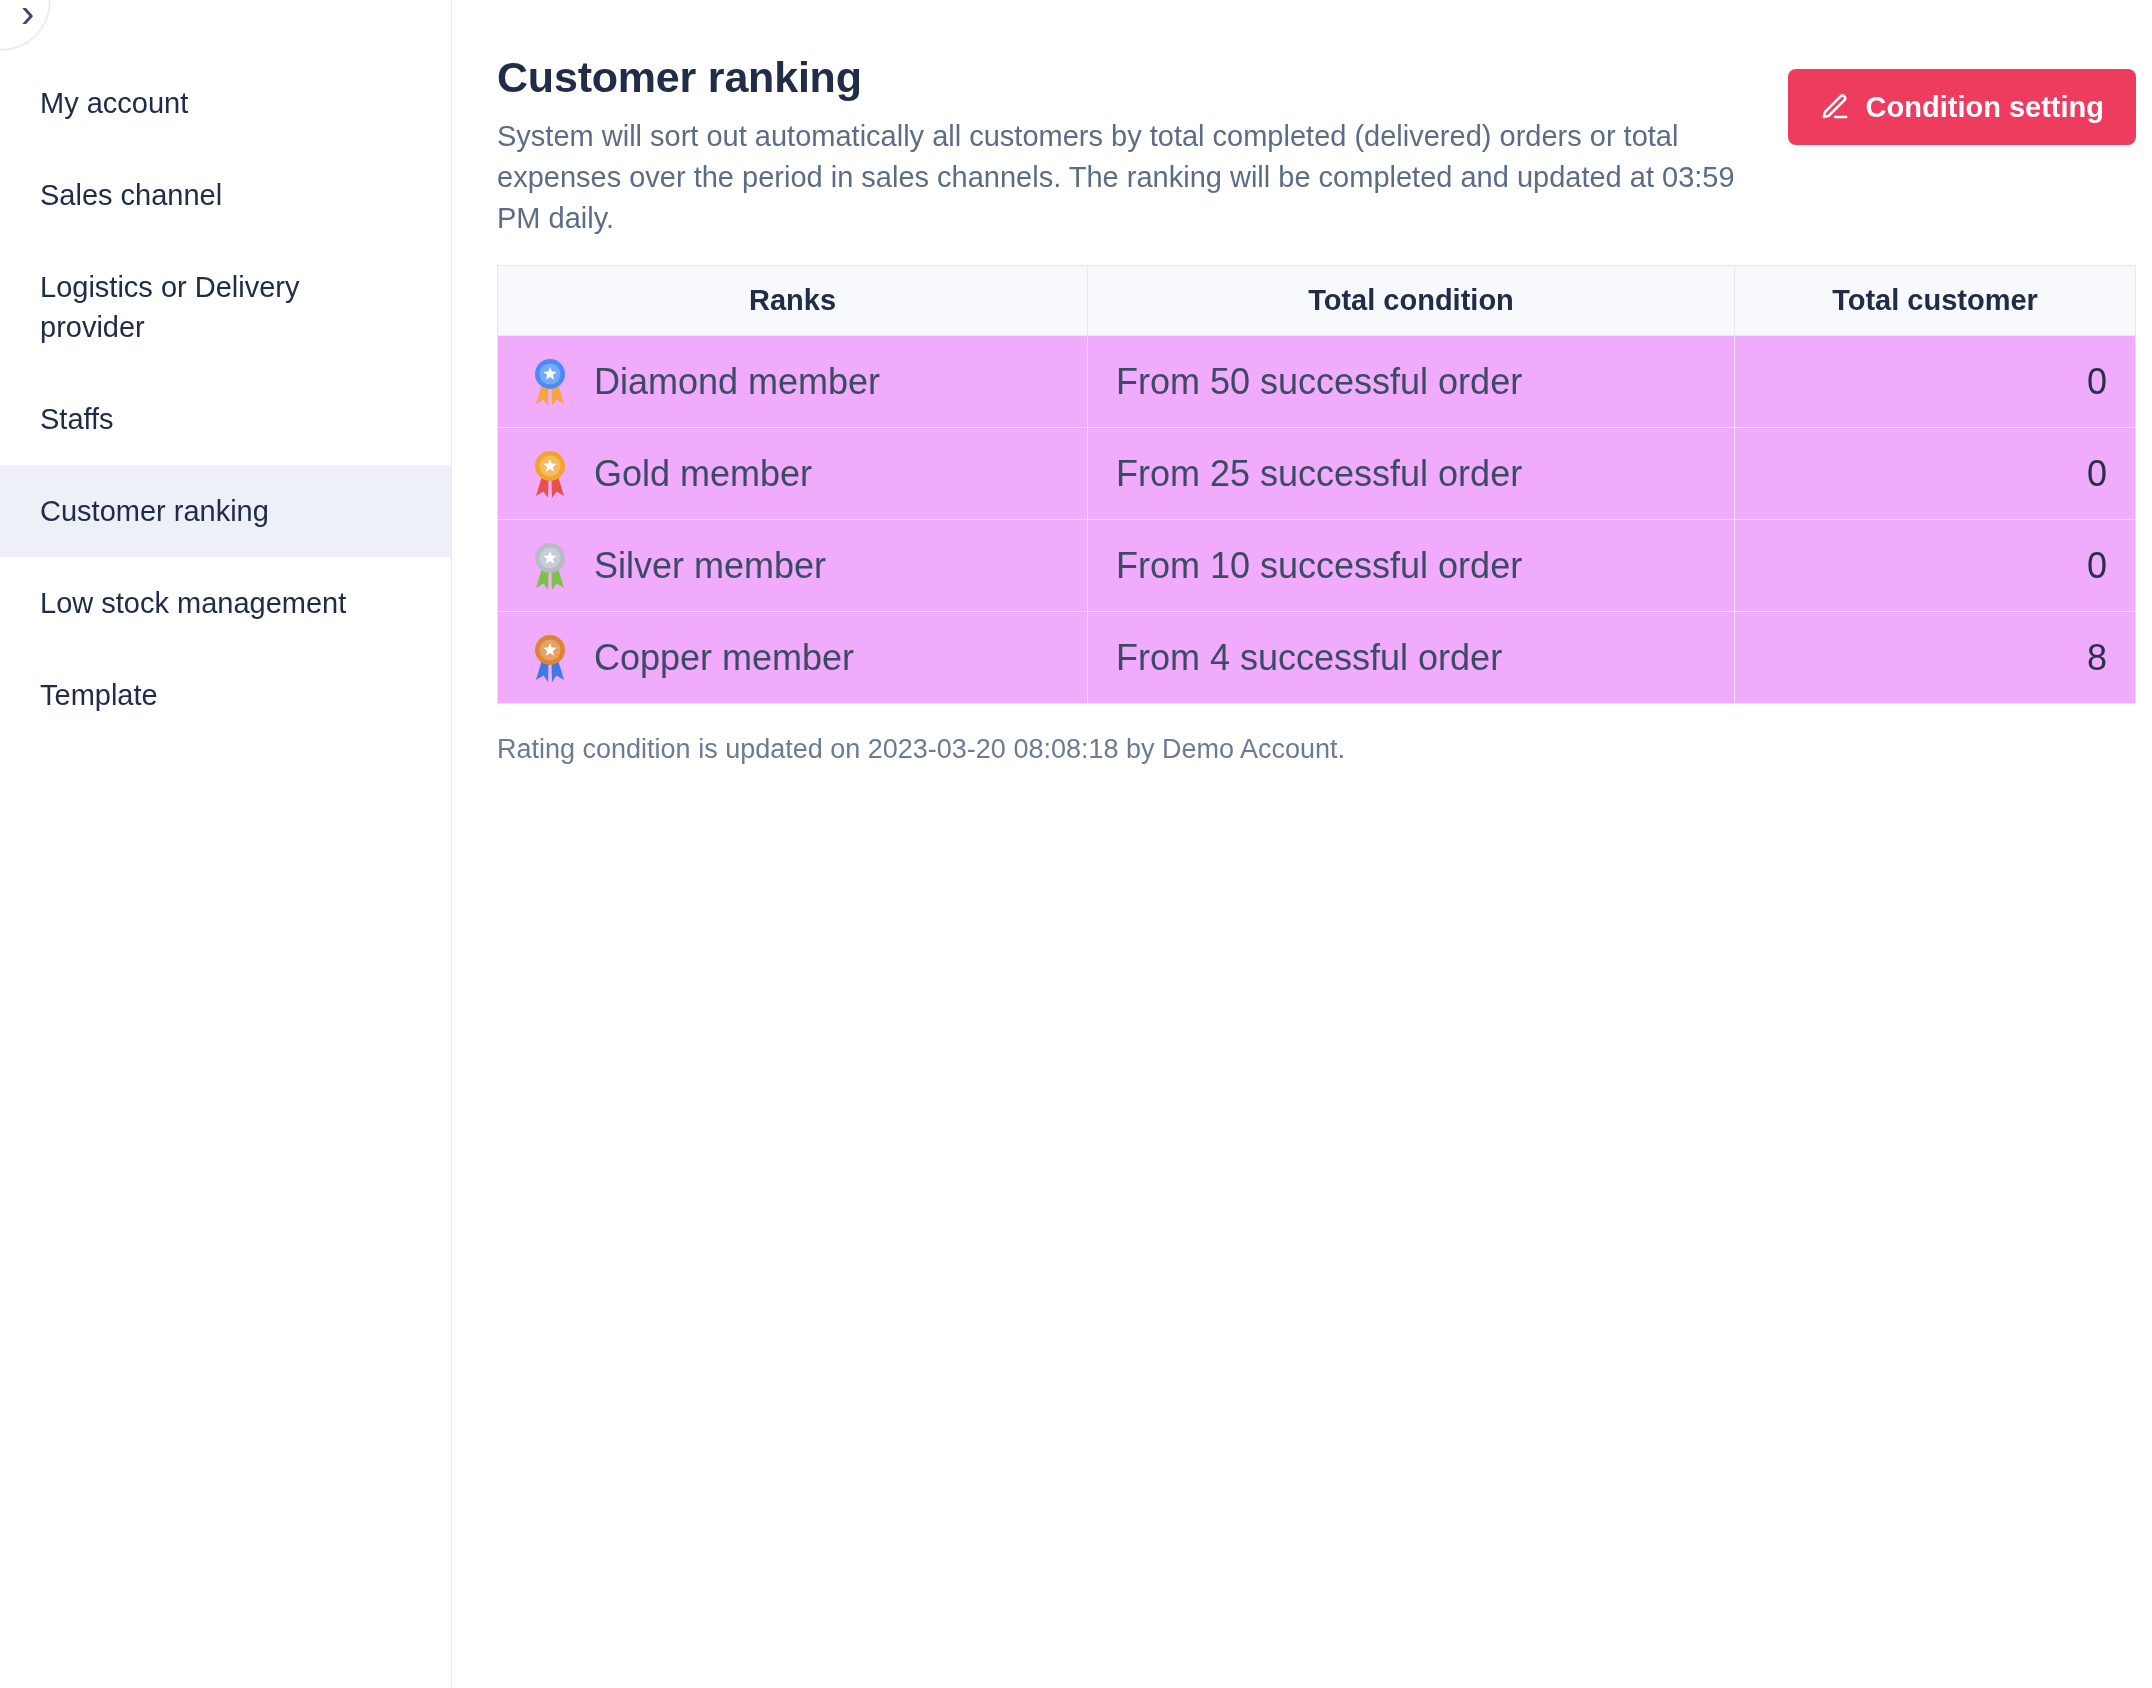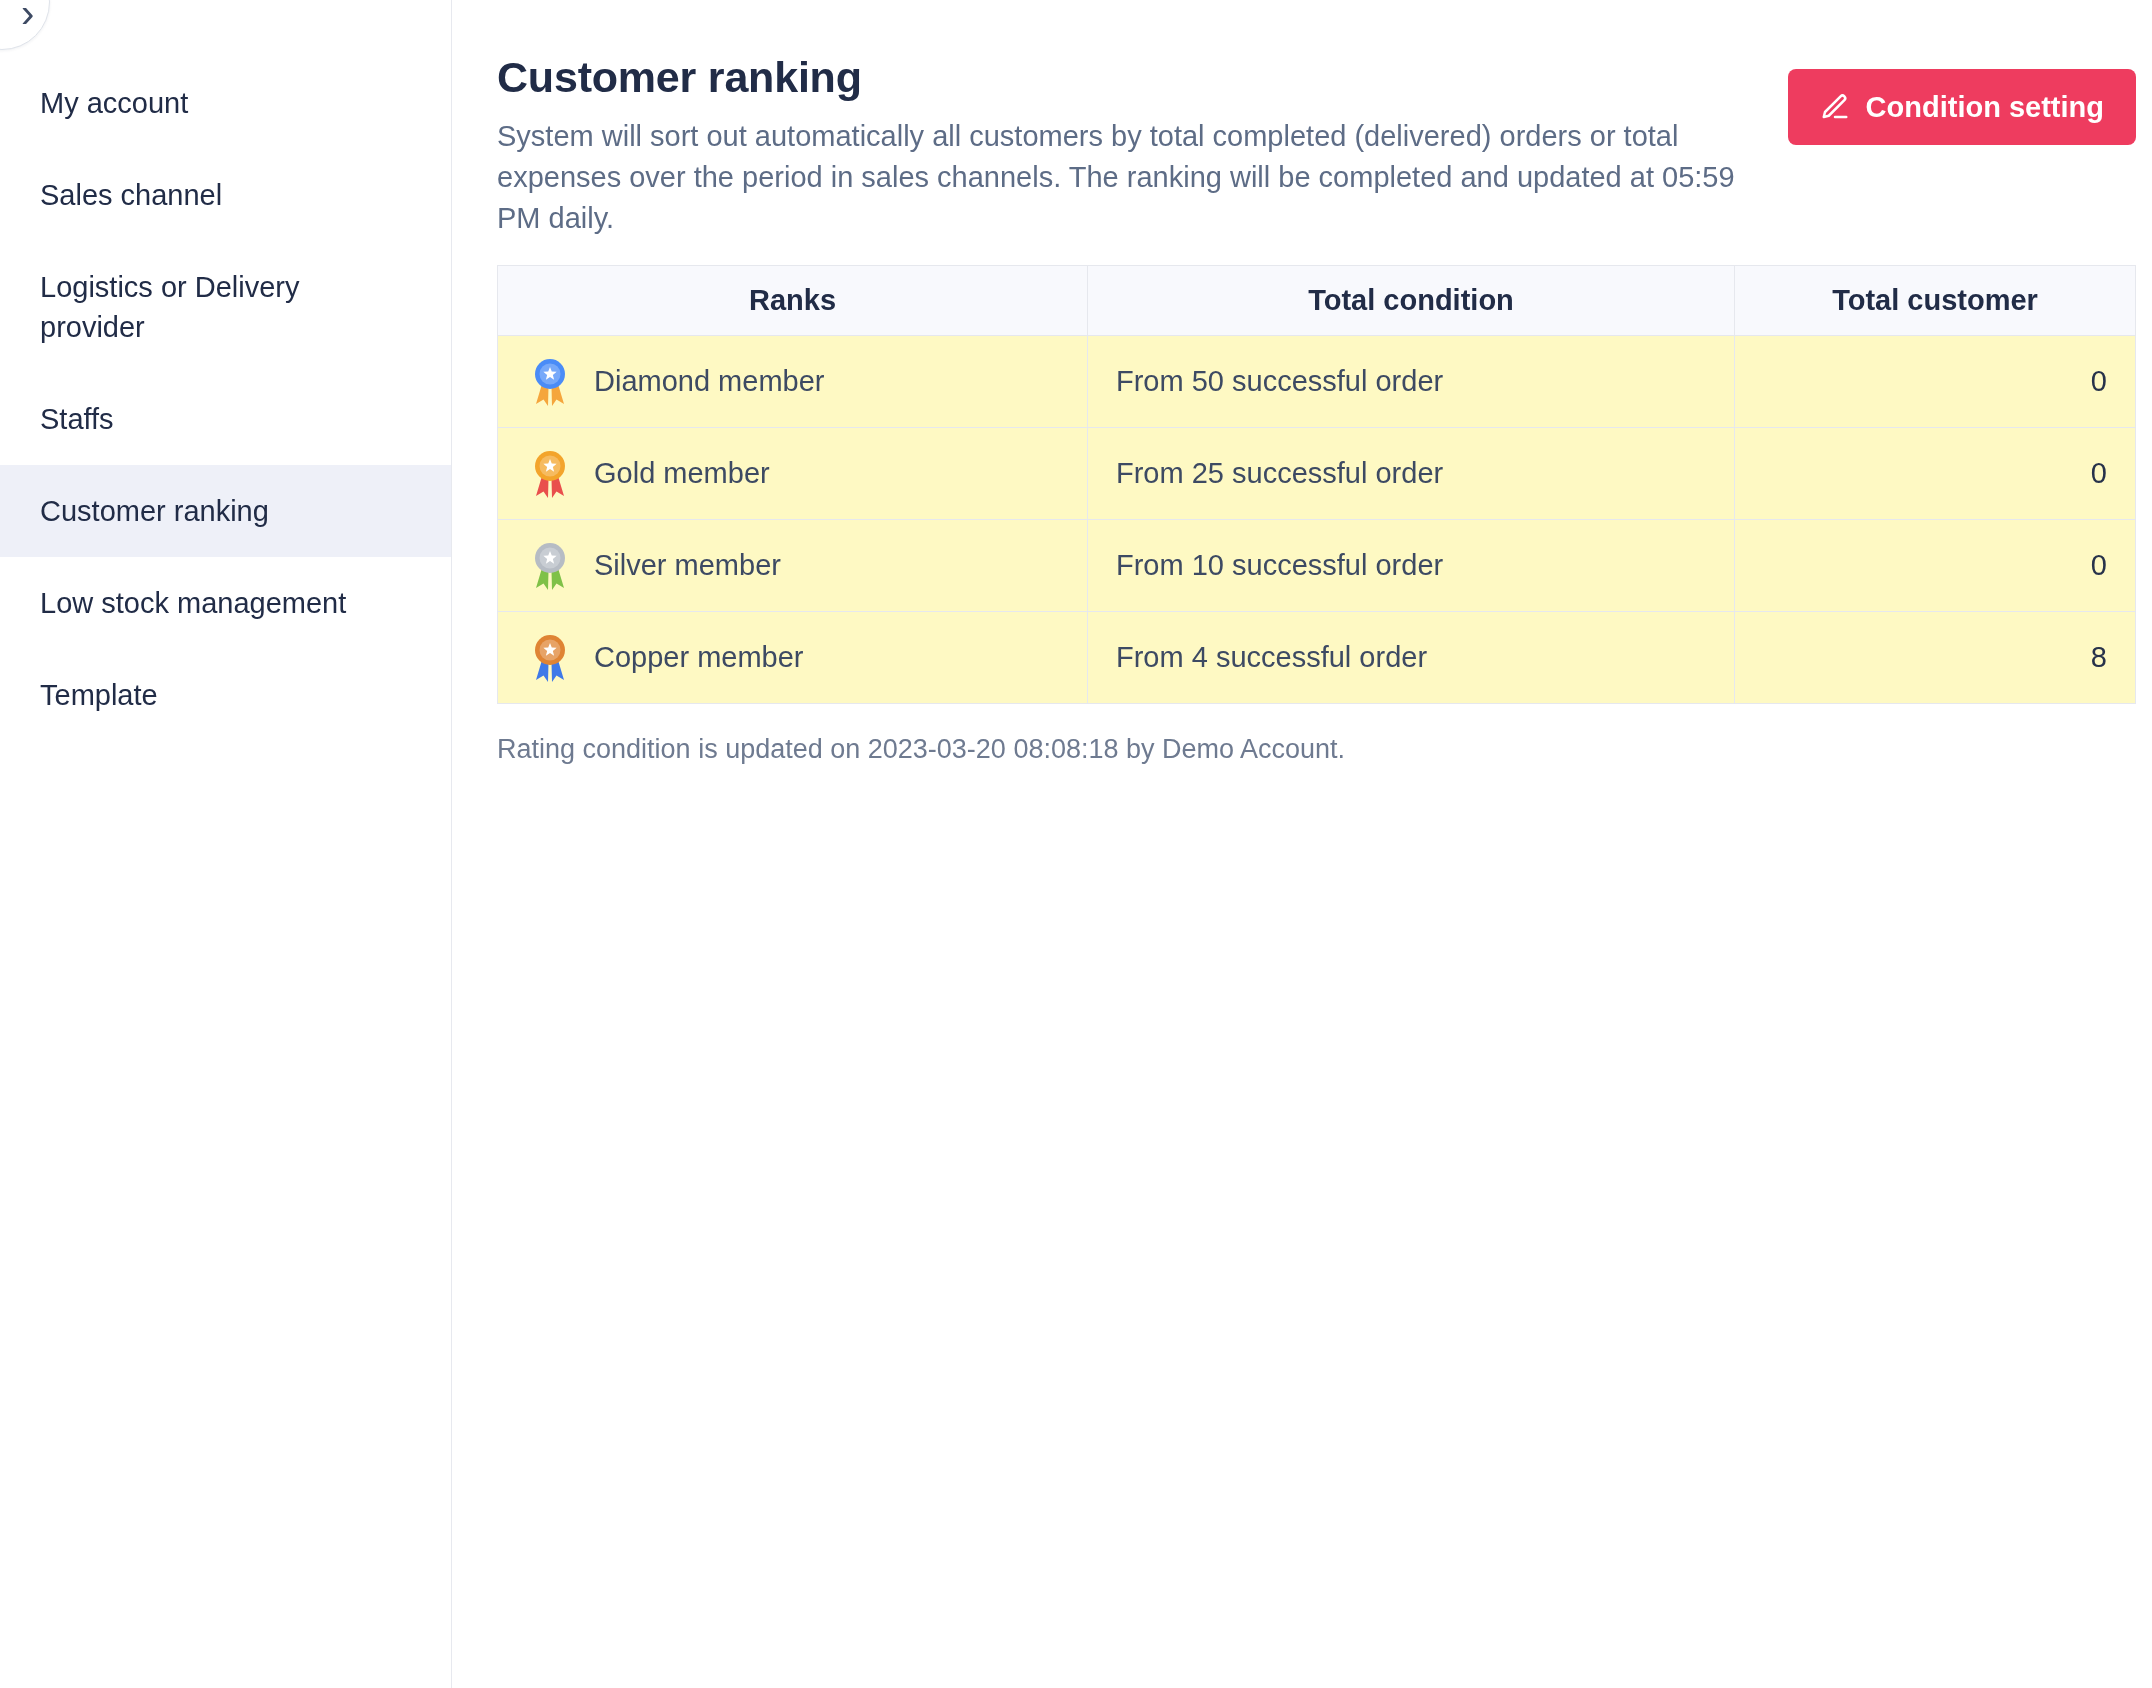--- a/index.html
+++ b/index.html
@@ -63,22 +63,22 @@
   }
   .rank-table th,.rank-table td{
     border:1px solid #e6e8ee;
   }
   .rank-table th{
     background:#f8f9fd;text-align:center;
     font-size:29px;font-weight:700;color:#212c47;
     padding:18px 28px;height:64px;
   }
   .rank-table td{
-    font-size:29px;color:#3d4a63;padding:14px 28px;height:92px;
-    background:#fef9c3;
+    font-size:36px;color:#3d4a63;padding:14px 28px;height:92px;
+    background:#f0abfc;
   }
   td.rank-cell .cellwrap{display:flex;align-items:center;gap:20px;}
   .medal-svg{width:48px;height:56px;flex:none;}
   td.num{text-align:right;color:#27324a;}
 
   .footer-note{
     margin-top:30px;text-align:left;
     font-size:27px;color:#6e7a90;
   }
 </style>
@@ -110,21 +110,21 @@
       <div class="side-item">Low stock management</div>
       <div class="side-item">Template</div>
     </nav>
   </aside>
 
   <main class="main">
 
     <div class="head-row">
       <div class="head-text">
         <h1 class="page-title">Customer ranking</h1>
-        <p class="page-desc">System will sort out automatically all customers by total completed (delivered) orders or total expenses over the period in sales channels. The ranking will be completed and updated at 05:59 PM daily.</p>
+        <p class="page-desc">System will sort out automatically all customers by total completed (delivered) orders or total expenses over the period in sales channels. The ranking will be completed and updated at 03:59 PM daily.</p>
       </div>
       <button class="accent-btn">
         <svg width="30" height="30" viewBox="0 0 24 24" fill="none" stroke="#ffffff" stroke-width="2" stroke-linecap="round" stroke-linejoin="round">
           <path d="M12 20h9"></path>
           <path d="M16.5 3.5a2.1 2.1 0 0 1 3 3L7 19l-4 1 1-4Z"></path>
         </svg>
         <span>Condition setting</span>
       </button>
     </div>
 

